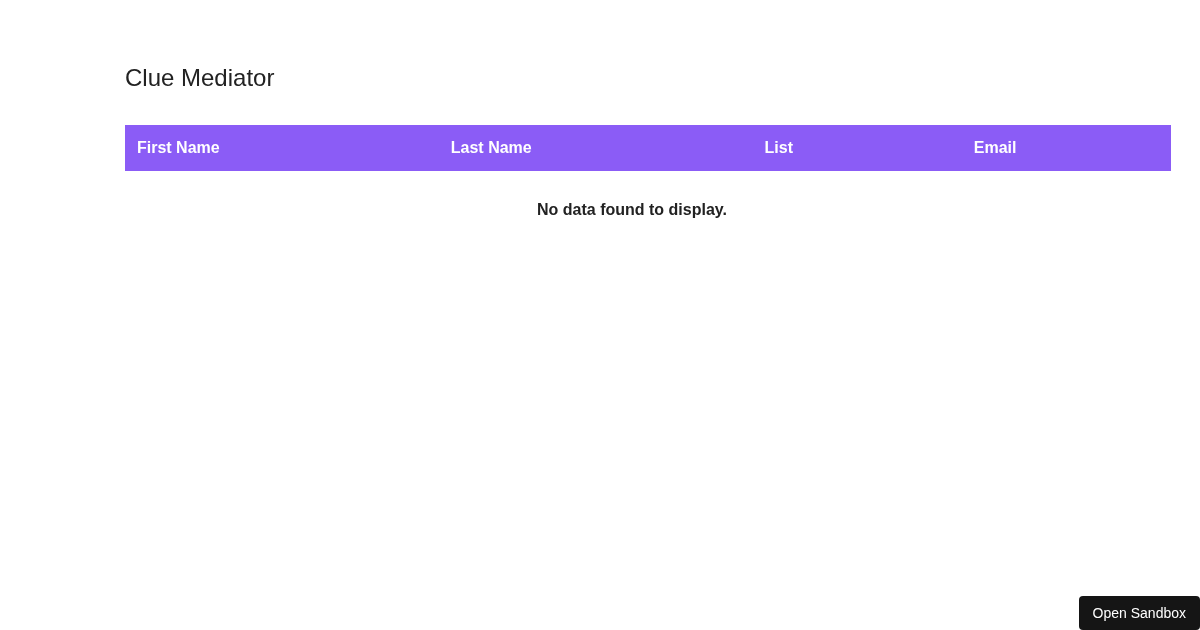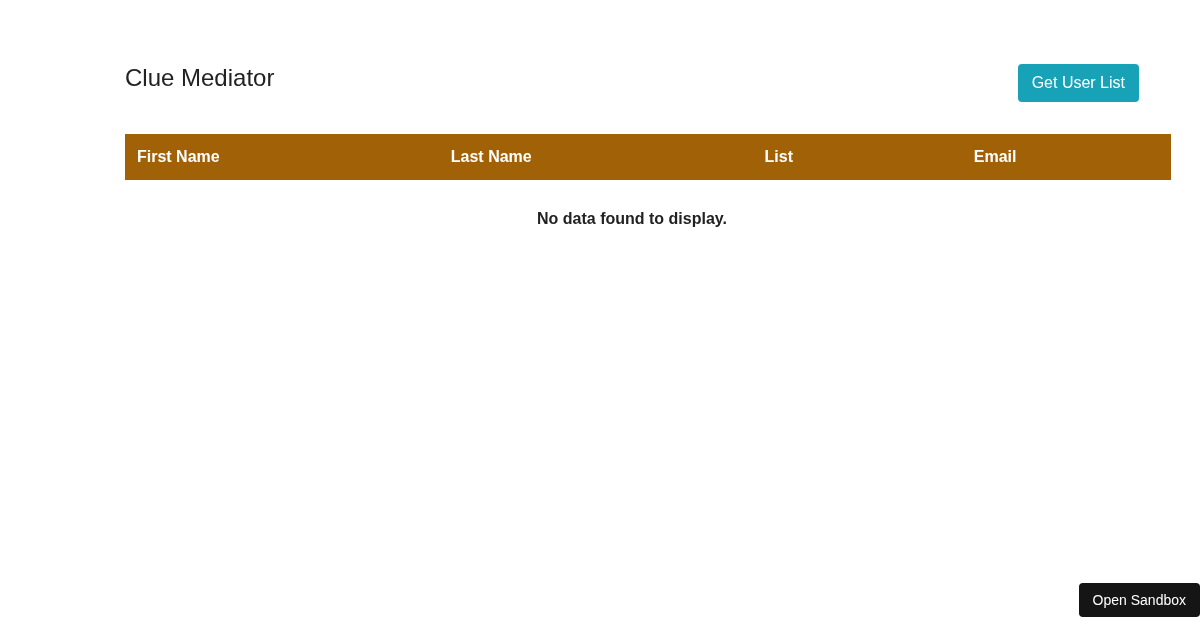--- a/index.html
+++ b/index.html
@@ -40,57 +40,56 @@
       line-height: 1.4;
     }
     .table-wrap {
       margin-top: 16px;
     }
     table {
       width: 100%;
       border-collapse: collapse;
     }
     thead tr {
-      background-color: #a16207;
+      background-color: #8b5cf6;
     }
     thead th {
       color: #fff;
       text-align: left;
       font-weight: 700;
       font-size: 16px;
       padding: 14px 12px;
       border: none;
     }
     .empty-msg {
       text-align: center;
       font-weight: 700;
       color: #222;
       font-size: 16px;
       padding: 14px 0;
     }
     .open-sandbox {
       position: absolute;
       right: 16px;
-      bottom: 29px;
+      bottom: 16px;
       background: #151515;
       color: #fff;
       border: none;
       border-radius: 4px;
       padding: 9px 14px;
       font-size: 14px;
       cursor: pointer;
     }
   </style>
 </head>
 <body>
 
 <div class="container">
   <div class="header-row">
     <h3 class="page-title">Clue Mediator</h3>
-    <button class="get-user-btn">Get User List</button>
   </div>
 
   <div class="table-wrap">
     <table>
       <thead>
         <tr>
           <th style="width:30%">First Name</th>
           <th style="width:30%">Last Name</th>
           <th style="width:20%">List</th>
           <th style="width:20%">Email</th>

